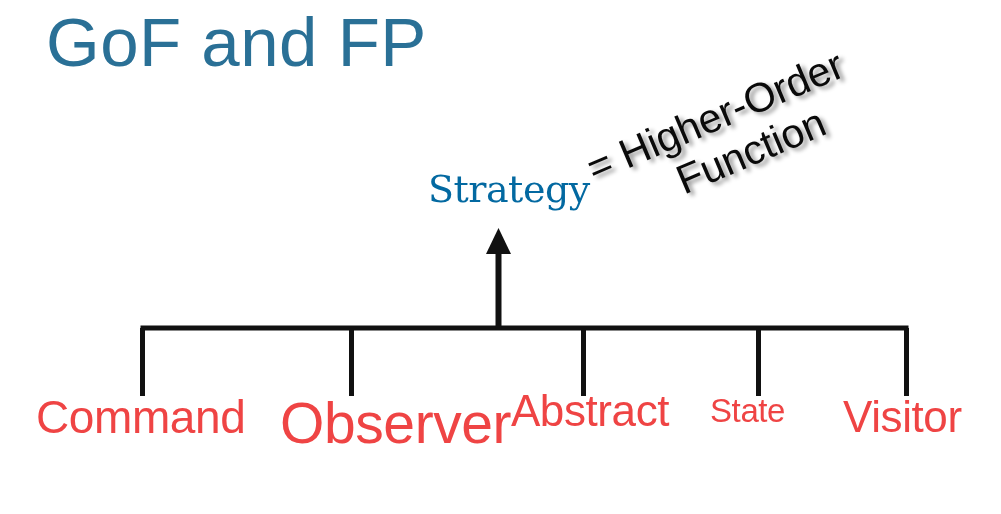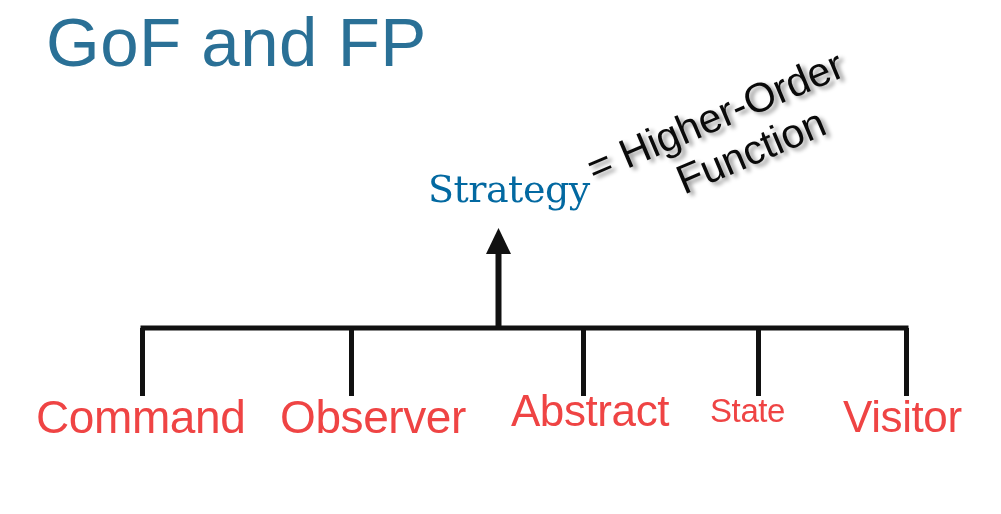--- a/index.html
+++ b/index.html
@@ -85,21 +85,21 @@
     position: absolute;
     font-family: "Liberation Sans", sans-serif;
     font-weight: 400;
     color: #ef4444;
     white-space: nowrap;
     text-align: center;
     line-height: 1.08;
     letter-spacing: -0.4px;
   }
   #leaf-command  { left: 36px;  top: 393px; font-size: 46px; }
-  #leaf-observer { left: 280px; top: 393px; font-size: 46px; }
+  #leaf-observer { left: 280px; top: 393px; font-size: 57px; }
   #leaf-abstract-factory {
     left: 500px;
     top: 387px;
     width: 180px;
     font-size: 44px;
   }
   #leaf-abstract-factory .afl-1 { display: block; }
   #leaf-abstract-factory .afl-2 { display: block; }
   #leaf-state   { left: 710px; top: 393px; font-size: 33px; }
   #leaf-visitor { left: 843px; top: 393px; font-size: 44px; }

